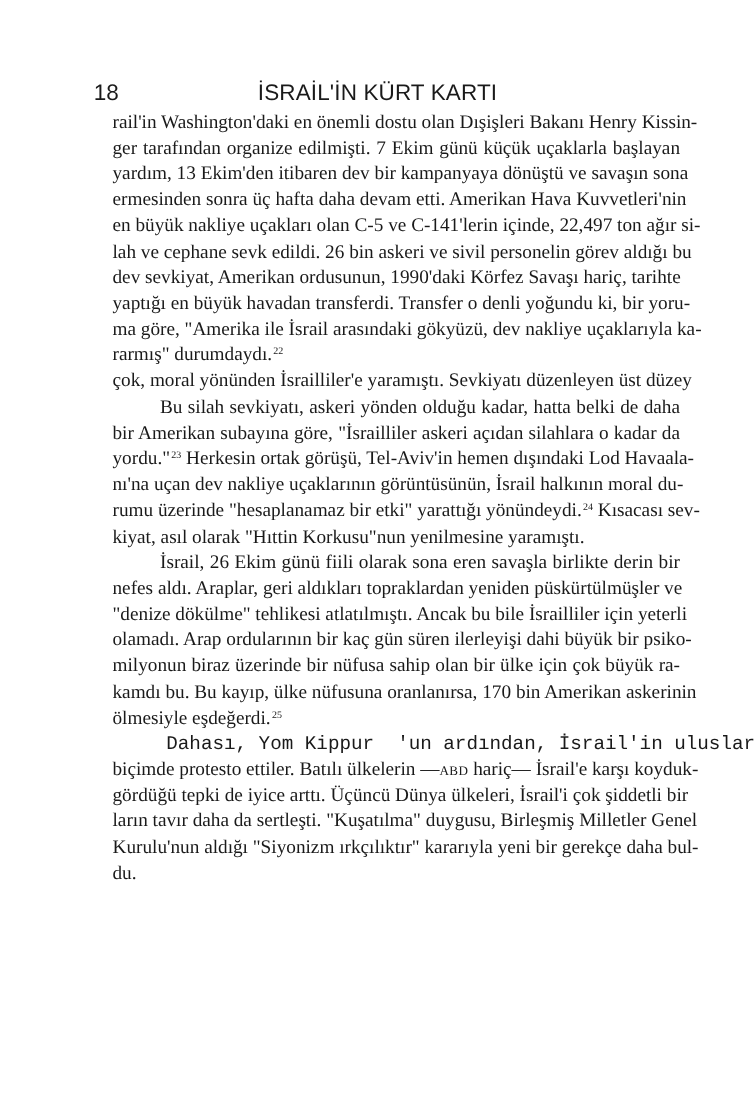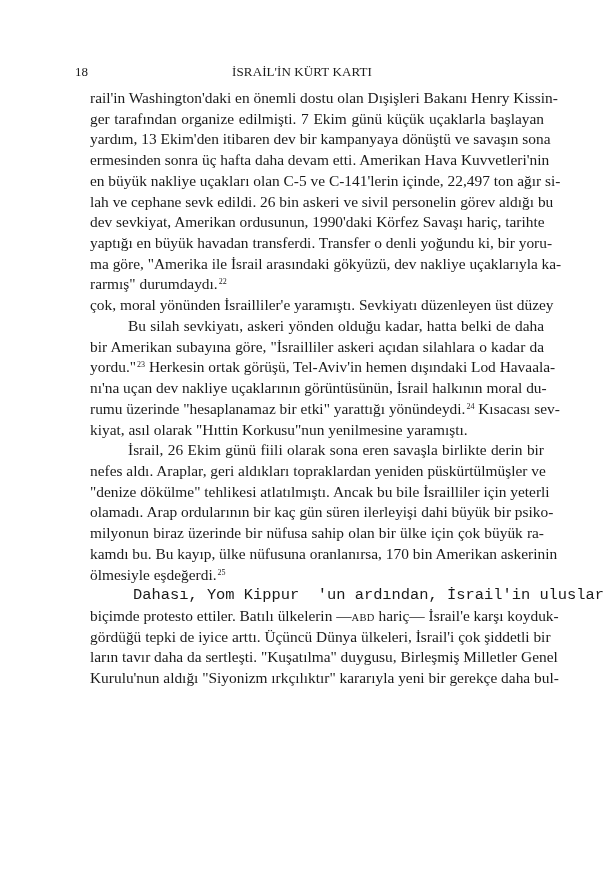--- a/index.html
+++ b/index.html
@@ -1,20 +1,20 @@
 <!DOCTYPE html>
 <html><head>
 <meta charset="utf-8">
 <style>
   html, body { margin: 0; padding: 0; background: #ffffff; }
   body { width: 605px; height: 888px; position: relative; overflow: hidden;
          font-family: "DejaVu Serif", "Liberation Serif", serif; color: #1a1a1a; }
   .page { position: absolute; left: 0; top: 0; width: 605px; height: 888px; background: #fff; }
   .running-head { position: absolute; left: 75px; top: 64px; width: 454px; height: 20px;
-                  font-family: Liberation Serif, serif; font-size: 13px; }
+                  font-family: Liberation Sans, sans-serif; font-size: 18px; }
   .page-number { position: absolute; left: 0; top: 0; }
   .running-title { position: absolute; left: 0; right: 0; top: 0; text-align: center; letter-spacing: 0.1px; }
   .body-text { position: absolute; left: 90px; top: 88px; width: 454px;
                font-family: "Liberation Serif", serif; font-size: 15.4px; line-height: 20.72px; }
   .line { display: block; height: 20.72px; white-space: nowrap; text-align: justify; text-align-last: justify; }
   .line.last { text-align-last: left; }
   .line.indent { padding-left: 38px; }
   .line.indent-wide { padding-left: 43px; }
   sup { font-size: 8px; line-height: 0; vertical-align: 5px; margin-left: 1px; }
   .smallcaps { font-size: 10.5px; letter-spacing: 0.3px; }
@@ -63,16 +63,17 @@
       <span class="line">kamdı bu. Bu kayıp, ülke nüfusuna oranlanırsa, 170 bin Amerikan askerinin</span>
       <span class="line last"><span>ölmesiyle eşdeğerdi.</span><sup>25</sup></span>
     </div>
 
     <div>
       <span class="line indent-wide" style="white-space:pre;font-family:Liberation Mono, monospace;">Dahası, Yom Kippur  'un ardından, İsrail'in uluslararası topluluktan</span>
       <span class="line"><span>biçimde protesto ettiler. Batılı ülkelerin —</span><span class="smallcaps">ABD</span><span> hariç— İsrail'e karşı koyduk-</span></span>
       <span class="line">gördüğü tepki de iyice arttı. Üçüncü Dünya ülkeleri, İsrail'i çok şiddetli bir</span>
       <span class="line">ların tavır daha da sertleşti. "Kuşatılma" duygusu, Birleşmiş Milletler Genel</span>
       <span class="line">Kurulu'nun aldığı "Siyonizm ırkçılıktır" kararıyla yeni bir gerekçe daha bul-</span>
+      <span class="line last">du.</span>
     </div>
 
   </div>
 </div>
 
 </body></html>

